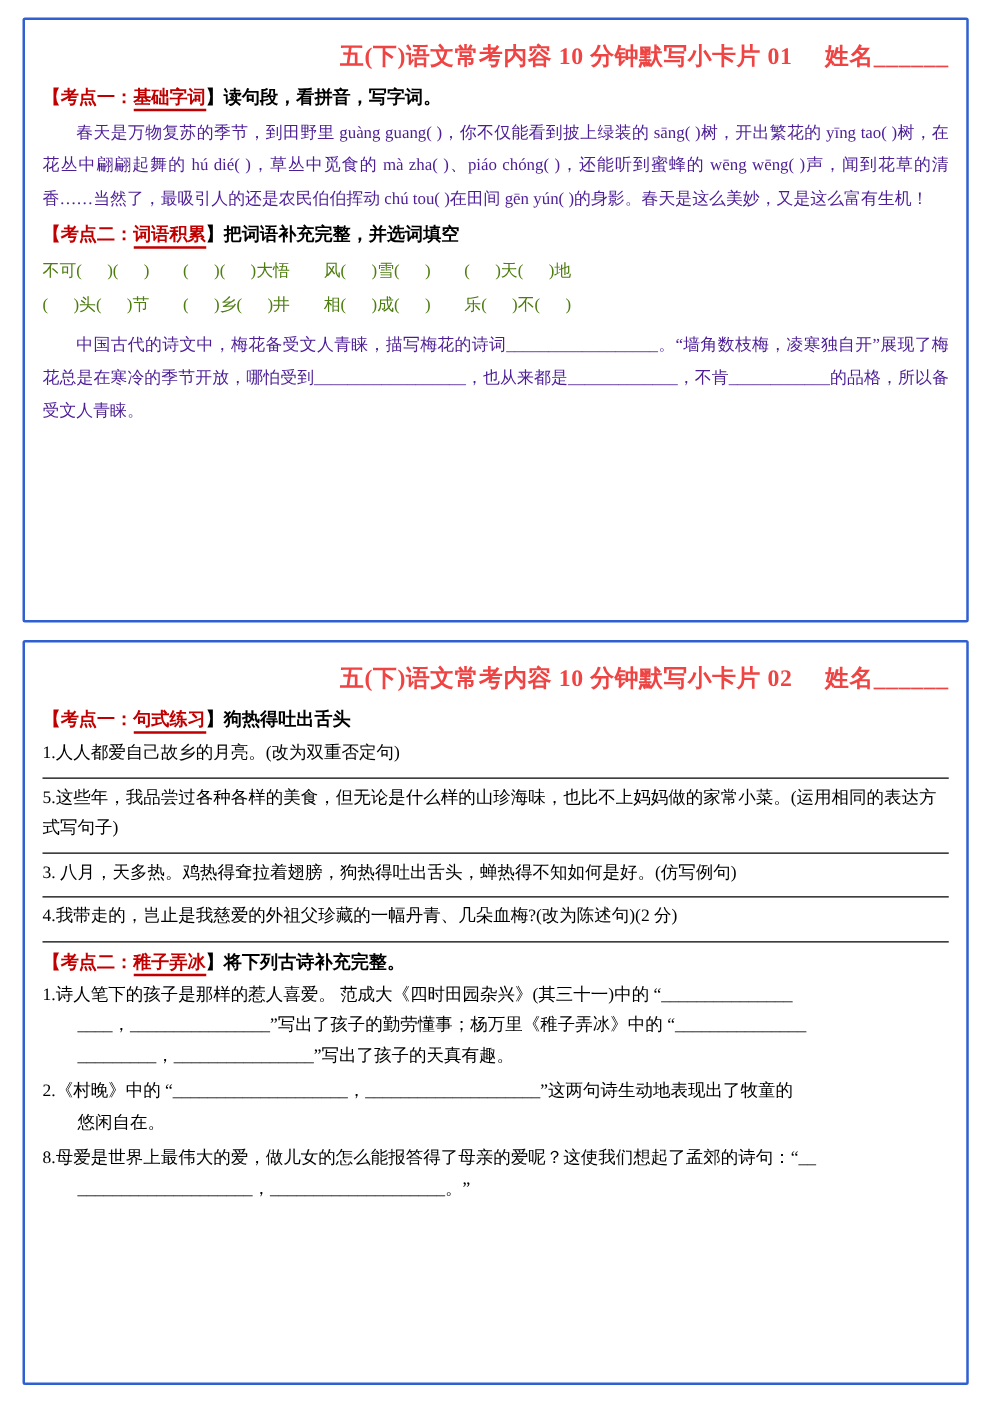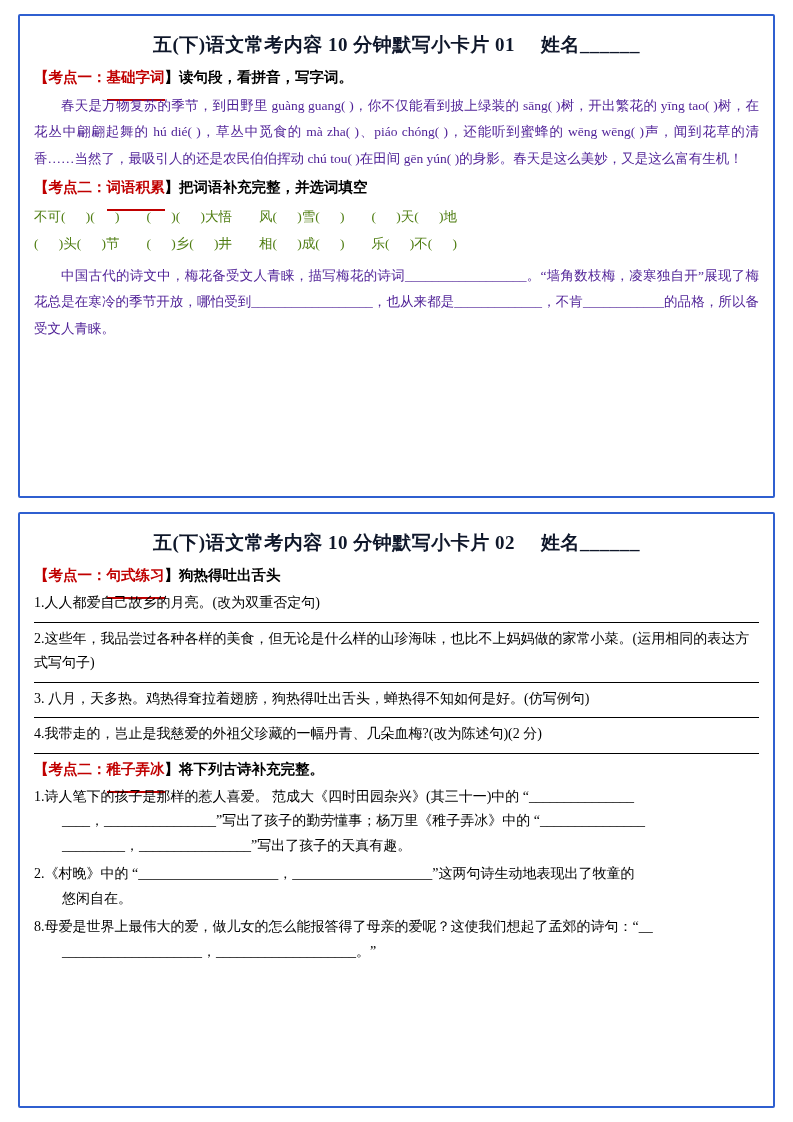--- a/index.html
+++ b/index.html
@@ -18,40 +18,40 @@
   }
   .card {
     border: 2px solid #2f5fd0;
     border-radius: 2px;
     padding: 10px 14px 12px 14px;
   }
   .card.first { height: 484px; }
   .card.second { flex: 1; }
 
   .card-title {
-    text-align: center;
+    text-align: right;
     font-size: 19px;
     font-weight: bold;
     letter-spacing: 0.5px;
     margin: 6px 0 10px 0;
-    color: #0f172a;
+    color: #ef4444;
   }
   .card-title .name-blank { margin-left: 26px; }
 
   .point-head {
     font-size: 14.5px;
     font-weight: bold;
     margin: 6px 0 6px 0;
     color: #000;
   }
   .point-head .kp { color: #c00000; }
   .point-head .kp-name {
     color: #c00000;
     border-bottom: 2px solid #c00000;
-    padding-bottom: 14px;
+    padding-bottom: 1px;
   }
   .point-head .kp-desc { color: #000; }
 
   .body-text {
     font-size: 13.5px;
     line-height: 1.95;
     color: #4c1d95;
     text-align: justify;
   }
   .indent { text-indent: 2em; display: block; }
@@ -112,21 +112,21 @@
       <span>五(下)语文常考内容 10 分钟默写小卡片 02</span><span class="name-blank">姓名______</span>
     </div>
 
     <div class="point-head">
       <span class="kp">【考点一：</span><span class="kp-name">句式练习</span><span class="kp-desc">】狗热得吐出舌头</span>
     </div>
 
     <div class="qline">1.人人都爱自己故乡的月亮。(改为双重否定句)</div>
     <hr class="answer-rule">
 
-    <div class="qline">2.这些年，我品尝过各种各样的美食，但无论是什么样的山珍海味，也比不上妈妈做的家常小菜。(运用相同的表达方式写句子)</div>
+    <div class="qline">5.这些年，我品尝过各种各样的美食，但无论是什么样的山珍海味，也比不上妈妈做的家常小菜。(运用相同的表达方式写句子)</div>
     <hr class="answer-rule">
 
     <div class="qline">3. 八月，天多热。鸡热得耷拉着翅膀，狗热得吐出舌头，蝉热得不知如何是好。(仿写例句)</div>
     <hr class="answer-rule">
 
     <div class="qline">4.我带走的，岂止是我慈爱的外祖父珍藏的一幅丹青、几朵血梅?(改为陈述句)(2 分)</div>
     <hr class="answer-rule">
 
     <div class="point-head">
       <span class="kp">【考点二：</span><span class="kp-name">稚子弄冰</span><span class="kp-desc">】将下列古诗补充完整。</span>

